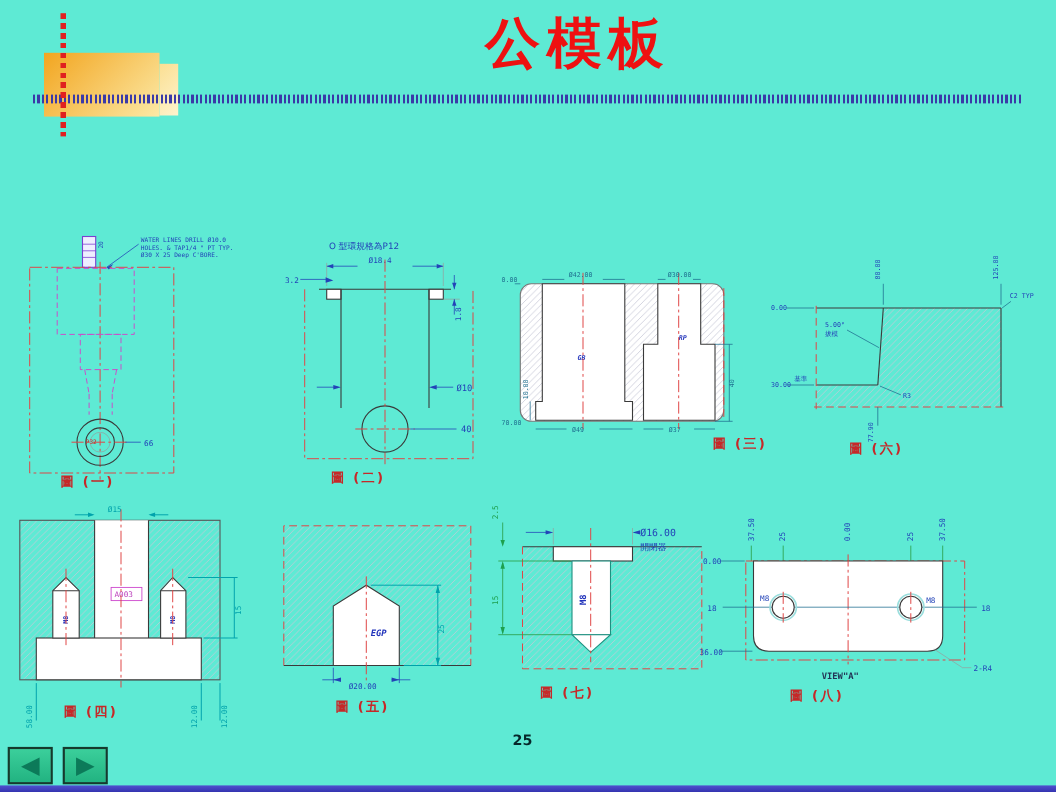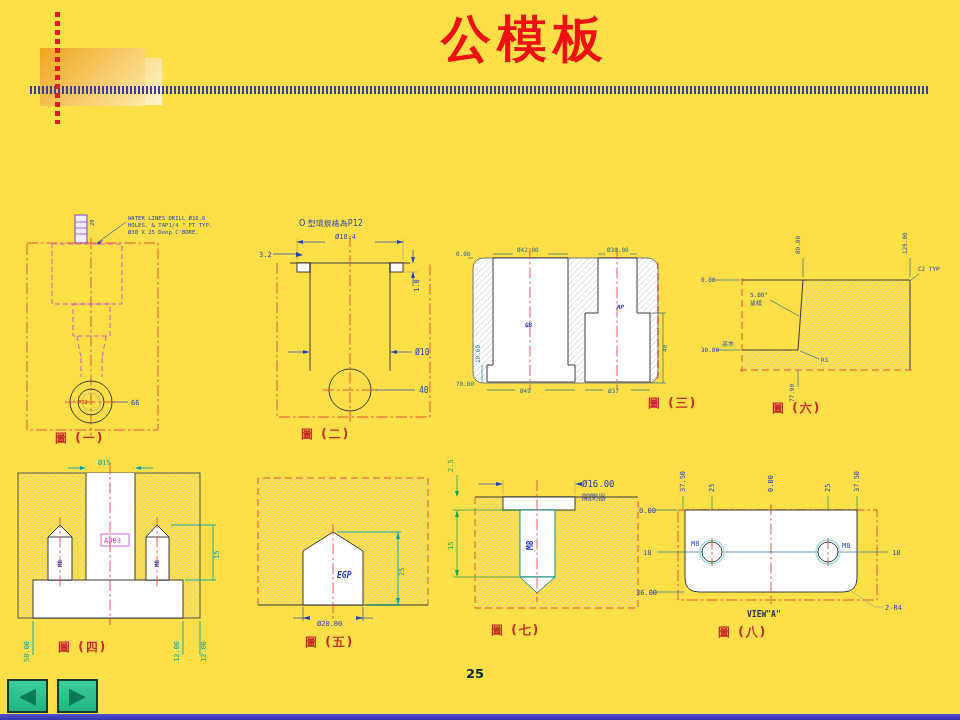--- a/index.html
+++ b/index.html
@@ -1,16 +1,16 @@
 <!DOCTYPE html>
 <html><head>
 <meta charset="utf-8">
 <style>
   html,body{margin:0;padding:0;background:#fff;}
-  .slide{position:relative;width:960px;height:720px;background:#fde047;overflow:hidden;
+  .slide{position:relative;width:960px;height:720px;background:#5eead4;overflow:hidden;
          font-family:"DejaVu Sans",sans-serif;}
   
   .sq-big{position:absolute;left:40px;top:48px;width:105px;height:58px;
           background:linear-gradient(135deg,#f2a51f,#fce9a6);}
   .sq-small{position:absolute;left:145px;top:58px;width:17px;height:47px;
           background:linear-gradient(135deg,#fbdf92,#fdf3cd);}
   .blue-rule{position:absolute;left:30px;top:86px;width:900px;height:8px;
           background:repeating-linear-gradient(to right,#3a3aa8 0 2px,transparent 2px 4px);}
   .red-dots{position:absolute;left:55px;top:12px;width:5px;height:112px;
           background:repeating-linear-gradient(to bottom,#e02020 0 5px,transparent 5px 9px);}

